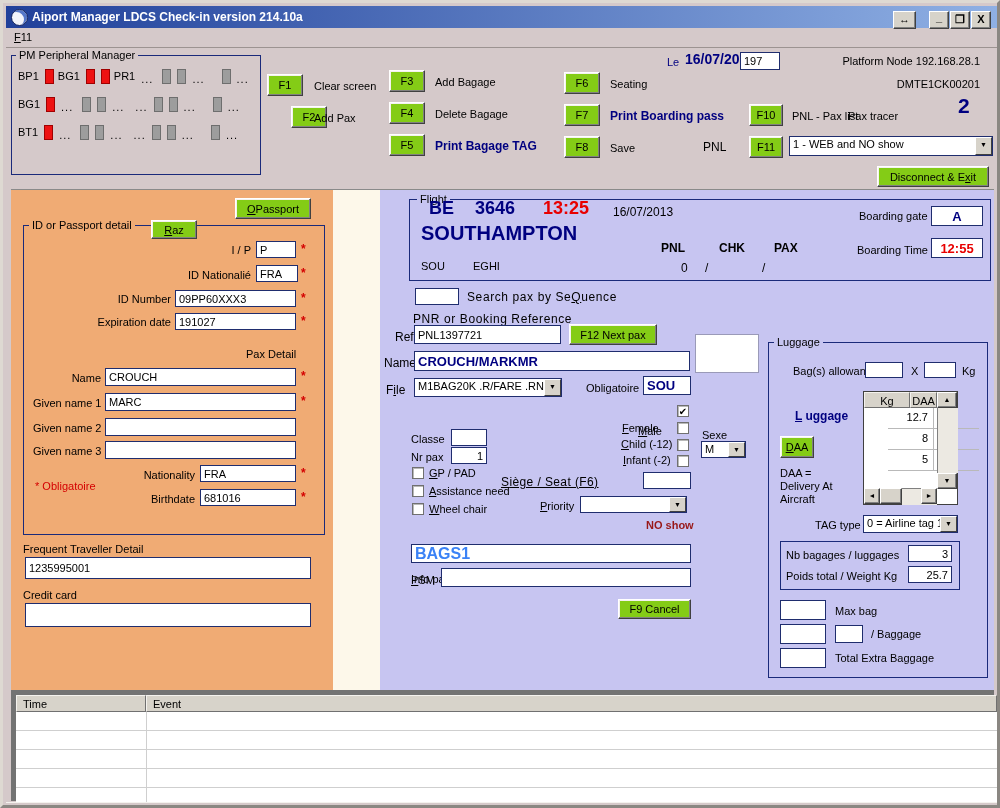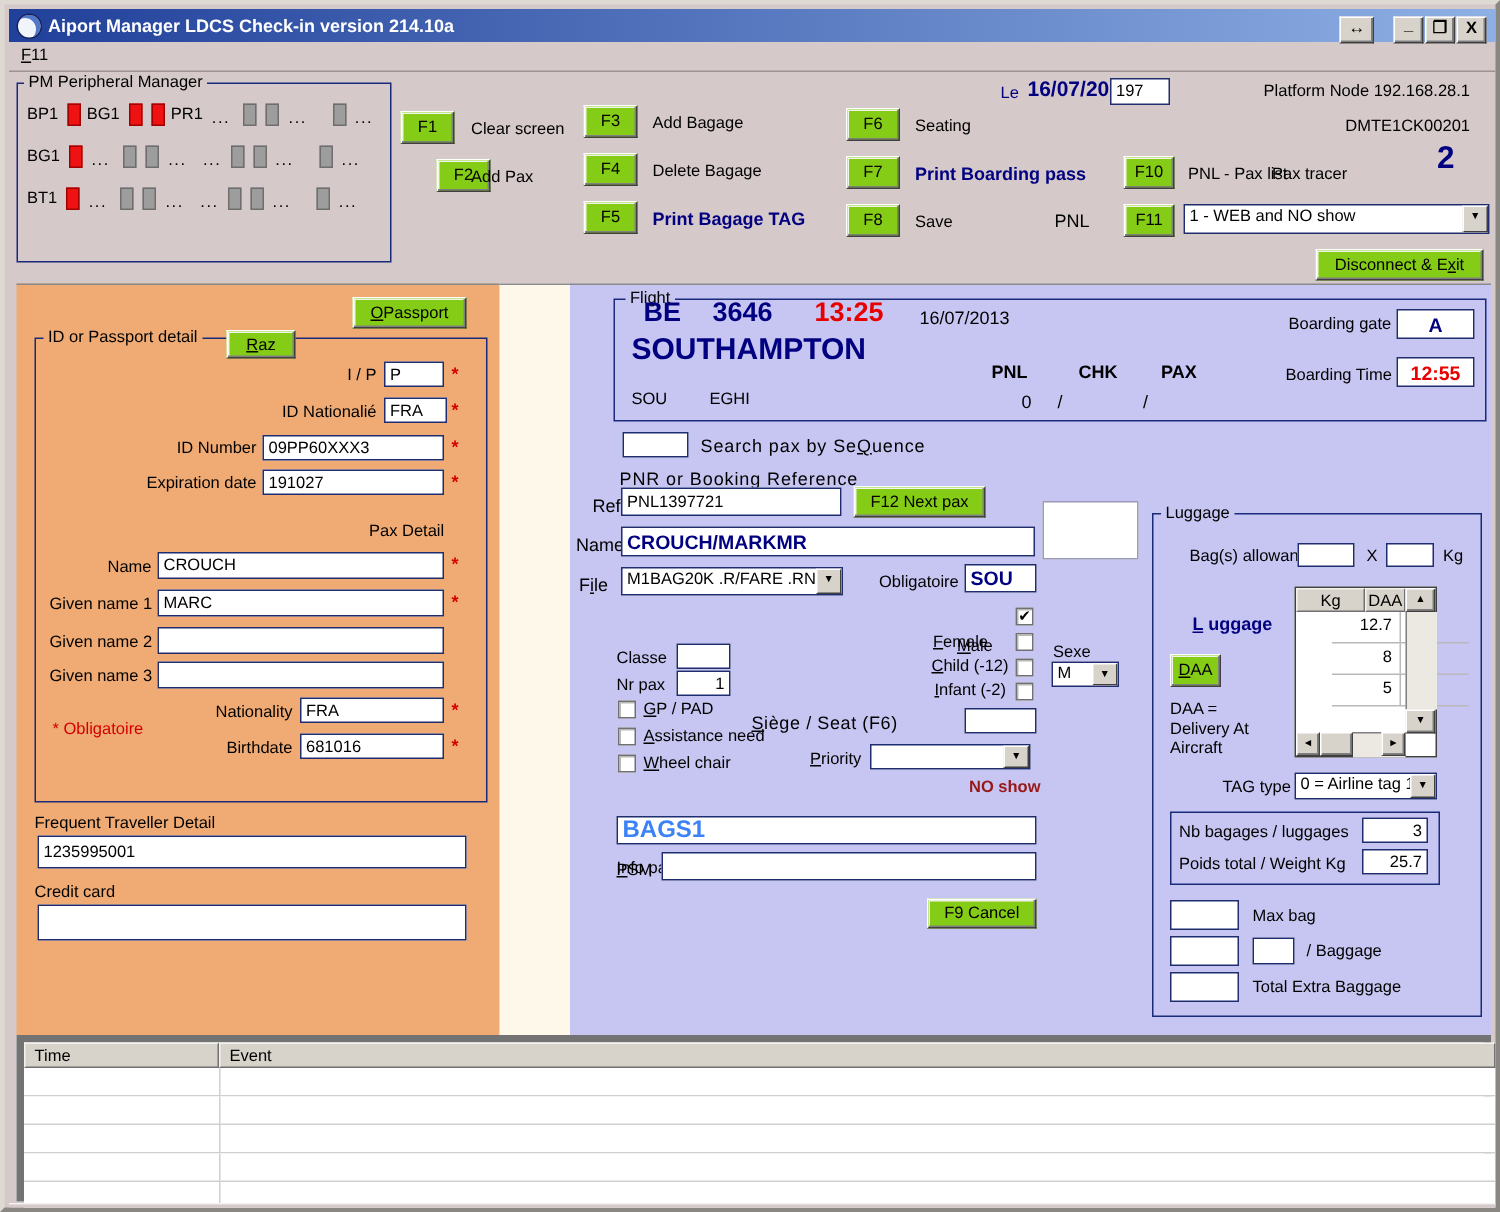--- a/index.html
+++ b/index.html
@@ -269,21 +269,21 @@
   <span class="lbl" style="left:408px;top:448px;">Nr pax</span>
   <input class="tin" style="left: 448px; top: 444px; width: 36px; height: 17px; text-align: right;" readonly="" value="1">
 
   <span class="chk" style="left:409px;top:464px;"></span>
   <span class="lbl" style="left:426px;top:464px;"><u>G</u>P / PAD</span>
   <span class="chk" style="left:409px;top:482px;"></span>
   <span class="lbl" style="left:426px;top:482px;"><u>A</u>ssistance need</span>
   <span class="chk" style="left:409px;top:500px;"></span>
   <span class="lbl" style="left:426px;top:500px;"><u>W</u>heel chair</span>
 
-  <span class="lbl" style="left:498px;top:473px;font-size:12px;letter-spacing:0.4px;"><u>S</u>iège / Seat (F6)</span>
+  <span class="lbl" style="left:498px;top:473px;font-size:12px;letter-spacing:0.4px;text-decoration:underline;"><u>S</u>iège / Seat (F6)</span>
   <input class="tin" style="left: 640px; top: 469px; width: 48px; height: 17px;" readonly="" value="">
   <span class="lbl" style="left:537px;top:497px;"><u>P</u>riority</span>
   <div class="dd" style="left:577px;top:493px;width:107px;height:17px;">
     <span class="dd-txt"></span>
     <span class="dd-ar">▼</span>
   </div>
   <span class="lbl dkred" style="left:643px;top:516px;">NO show</span>
 
   <span class="lbl" style="left:408px;top:530px;margin-top:40px;">Info pax or baby name</span>
   <input class="tin" style="left: 408px; top: 541px; width: 280px; height: 19px; font-weight: bold; font-size: 16px; color: #3b82f6;" readonly="" value="BAGS1">

